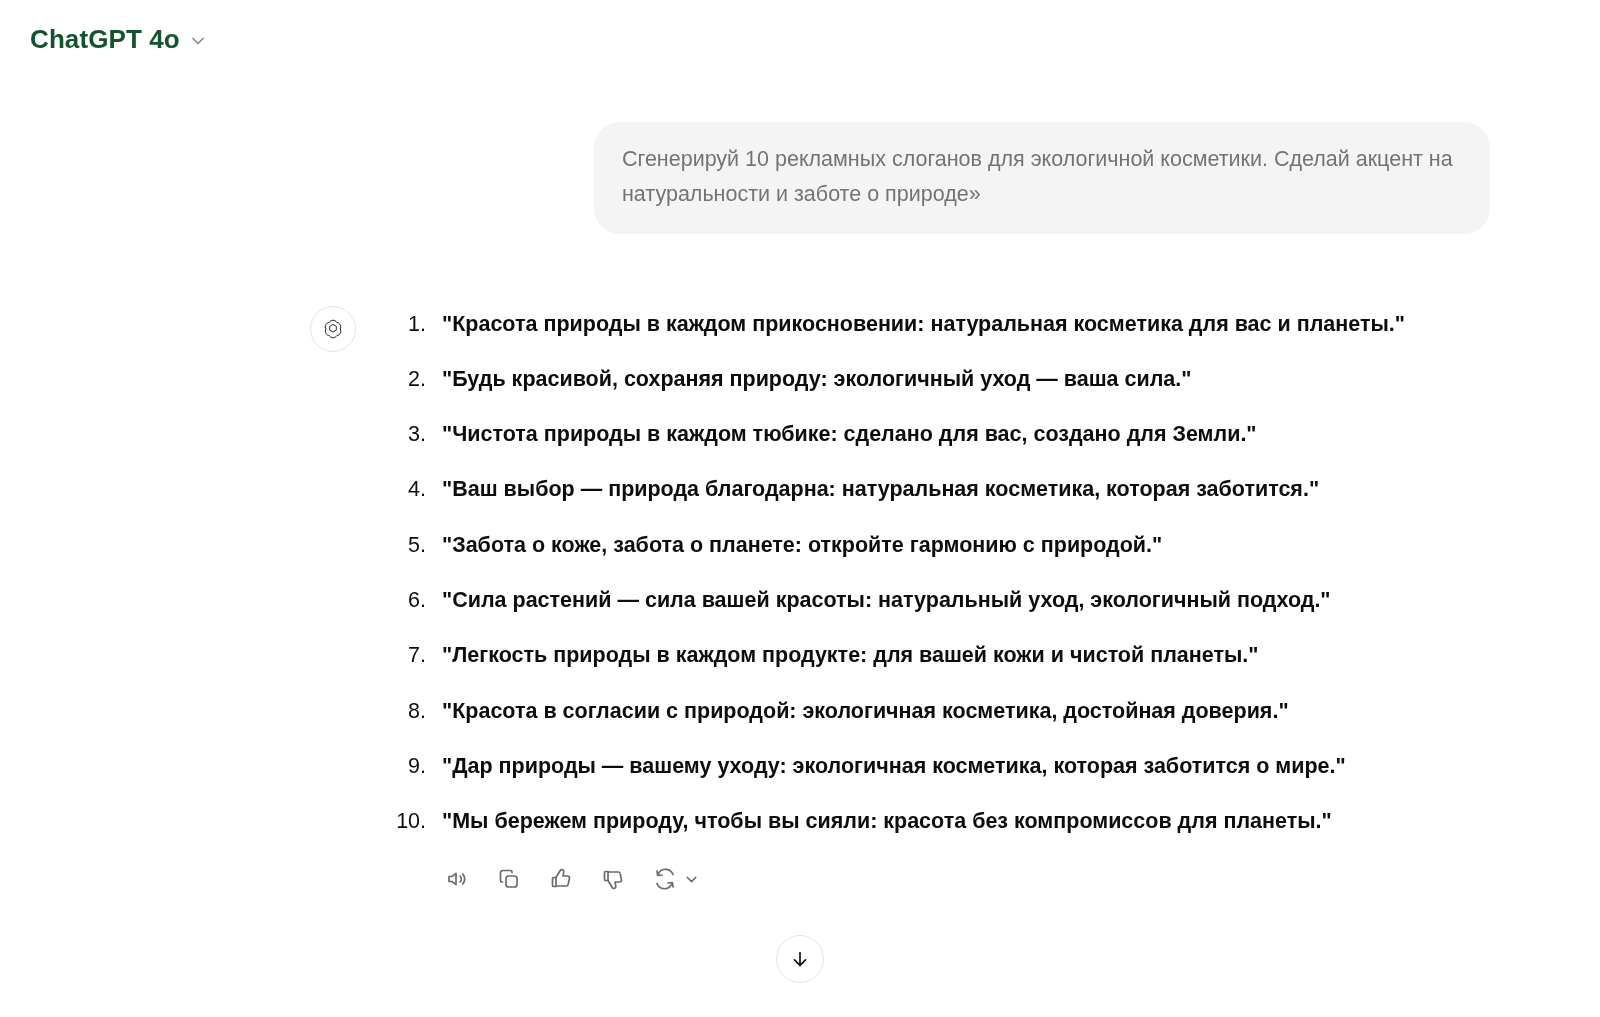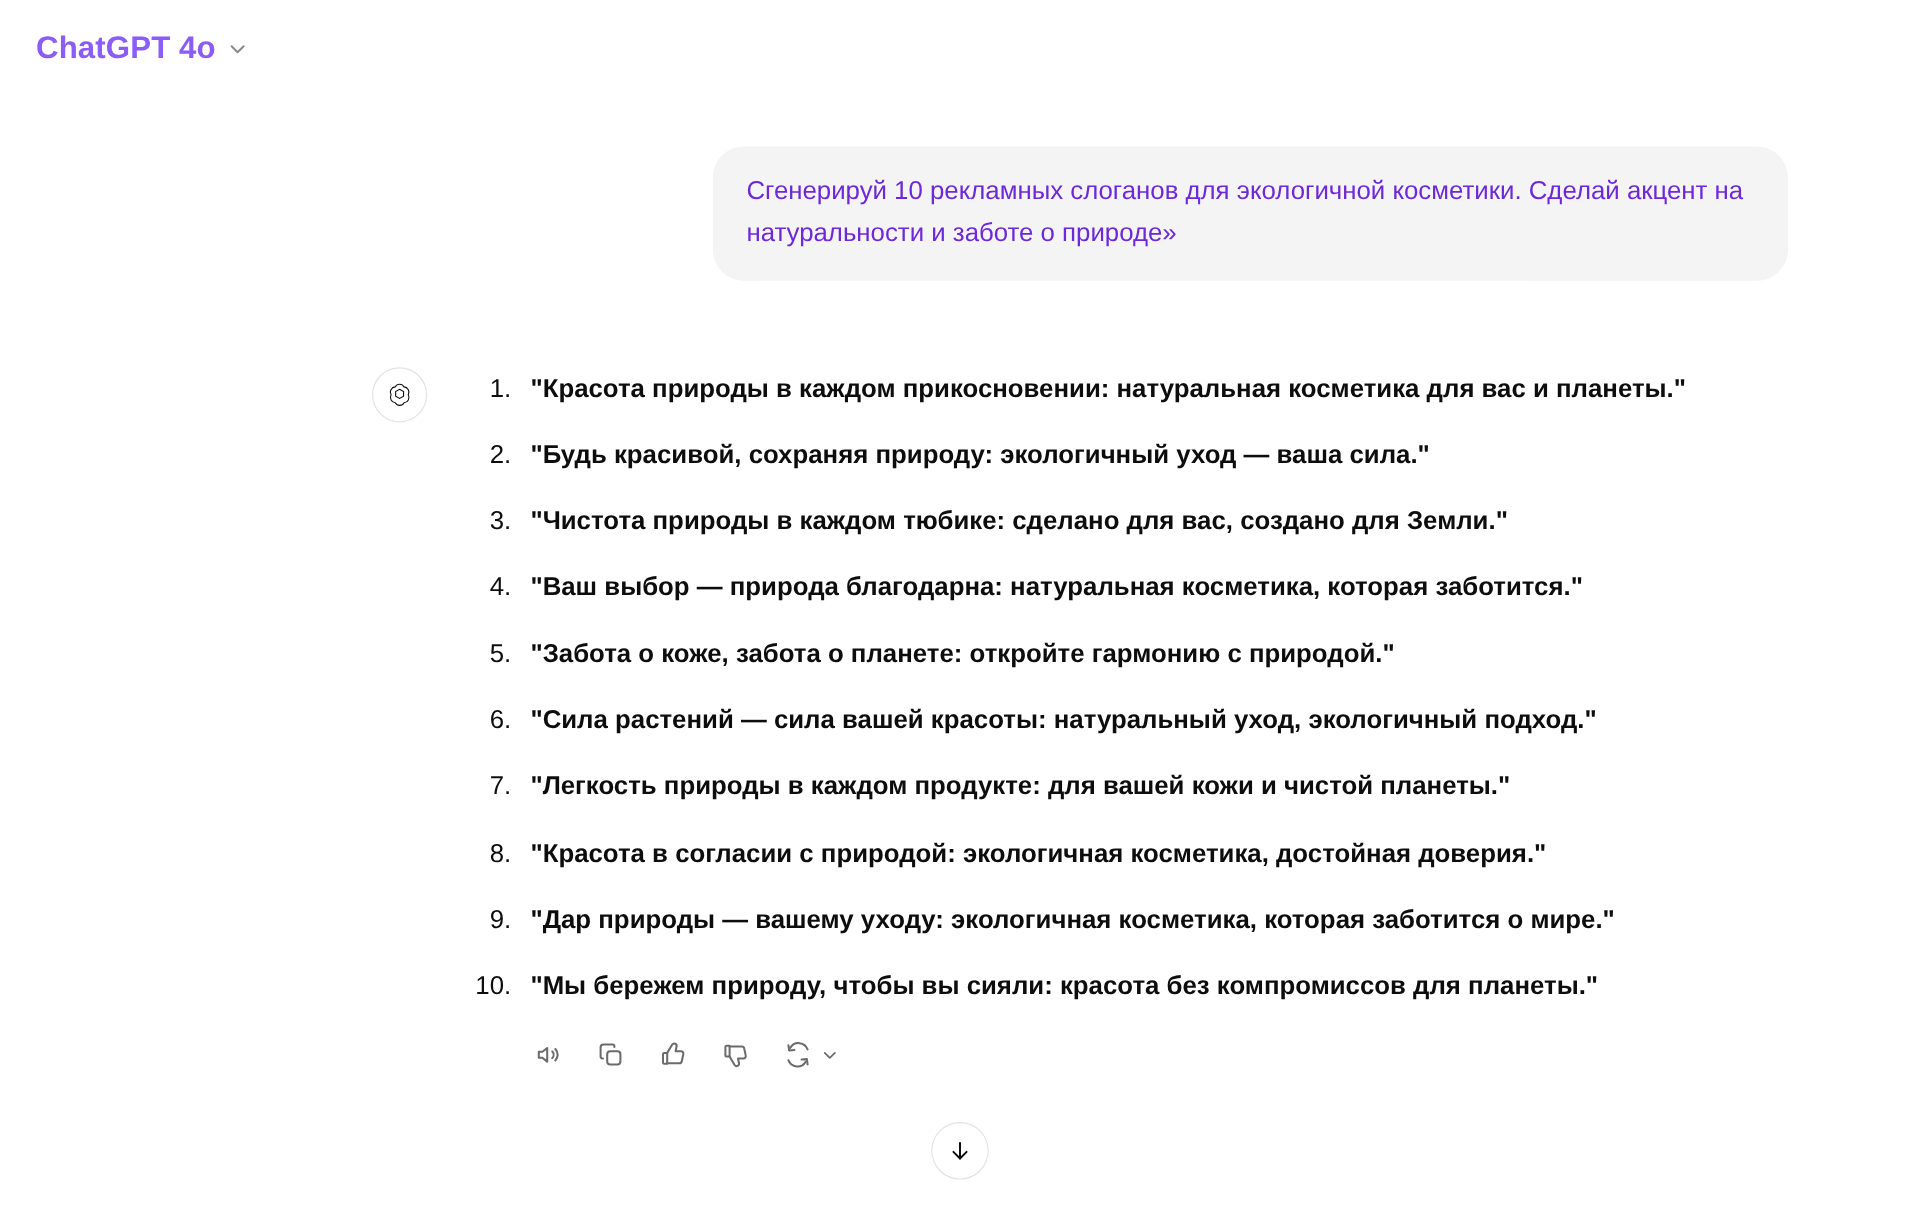--- a/index.html
+++ b/index.html
@@ -27,21 +27,21 @@
     display: flex;
     align-items: center;
     gap: 8px;
     padding: 22px 0 0 30px;
     height: 56px;
     box-sizing: border-box;
   }
   .model-title {
     font-size: 26px;
     font-weight: 600;
-    color: #8b5cf6;
+    color: #14532d;
     letter-spacing: 0.1px;
     line-height: 1;
   }
   .chevron-down {
     display: inline-block;
     width: 20px;
     height: 20px;
     position: relative;
     top: 2px;
     cursor: pointer;
@@ -60,21 +60,21 @@
     margin-top: 66px;
     padding-right: 70px;
   }
   .user-bubble {
     background: #f4f4f4;
     border-radius: 26px;
     padding: 20px 28px 22px 28px;
     max-width: 840px;
     font-size: 21.5px;
     line-height: 1.62;
-    color: #6d28d9;
+    color: #737373;
   }
 
   .assistant-row {
     display: flex;
     align-items: flex-start;
     margin-top: 70px;
     padding-left: 270px;
   }
   .avatar {
     flex: 0 0 auto;

